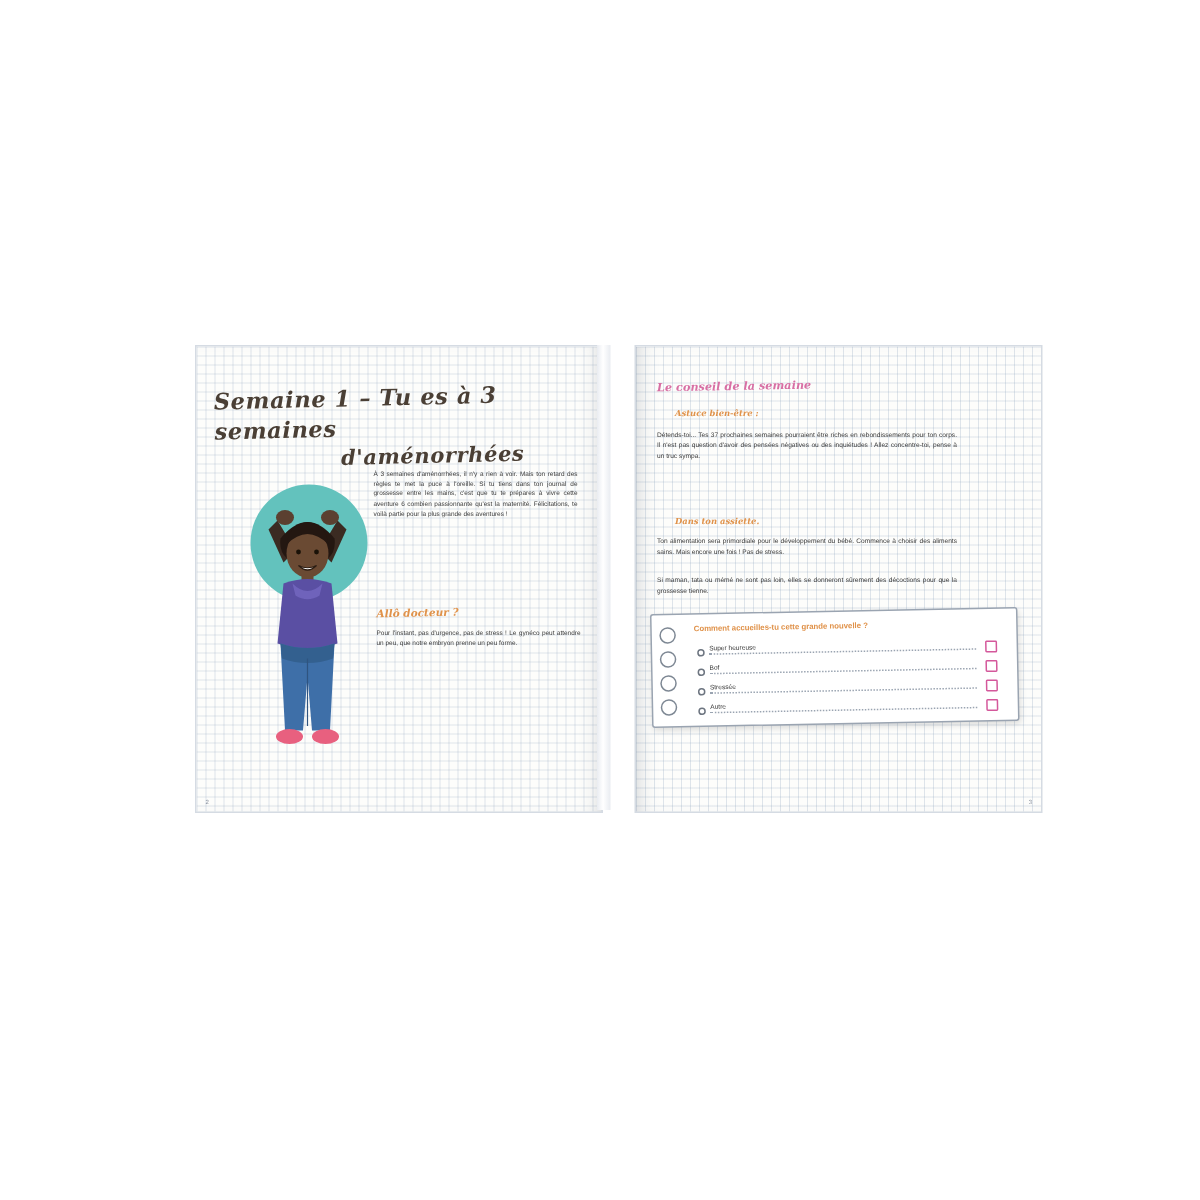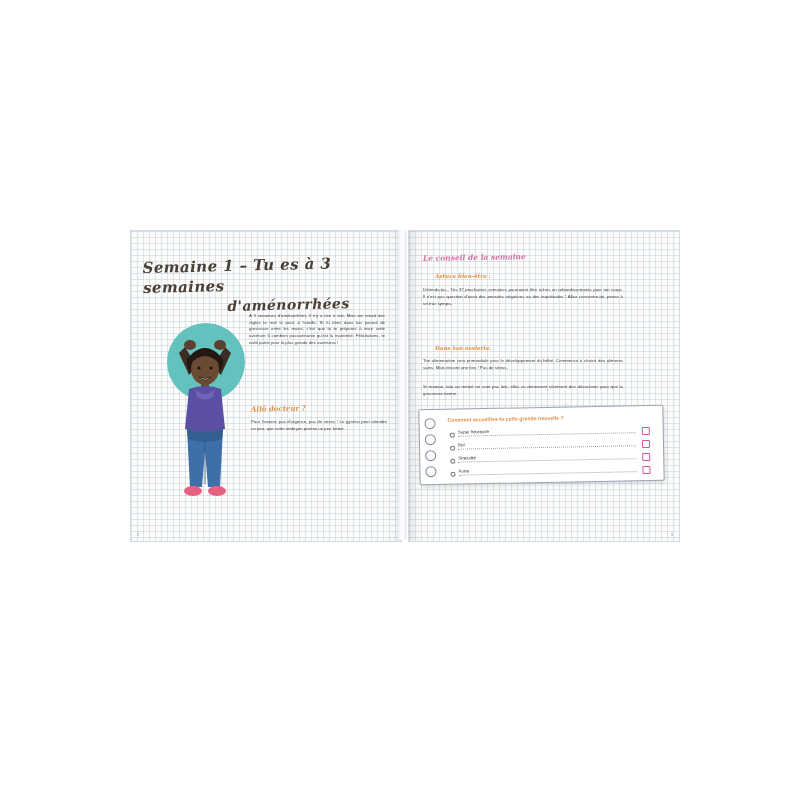--- a/index.html
+++ b/index.html
@@ -40,21 +40,21 @@
     border: 1px solid #d5dbe3;
   }
 
   .page-left {
     left: 0;
     width: 270px;
     box-shadow: inset -10px 0 14px -10px rgba(80,90,110,0.30);
   }
 
   .page-right {
-    left: 278px;
+    left: 293px;
     width: 270px;
     box-shadow: inset 10px 0 14px -10px rgba(80,90,110,0.30);
   }
 
   .gutter {
     position: absolute;
     left: 268px;
     top: 0;
     width: 9px;
     height: 100%;

